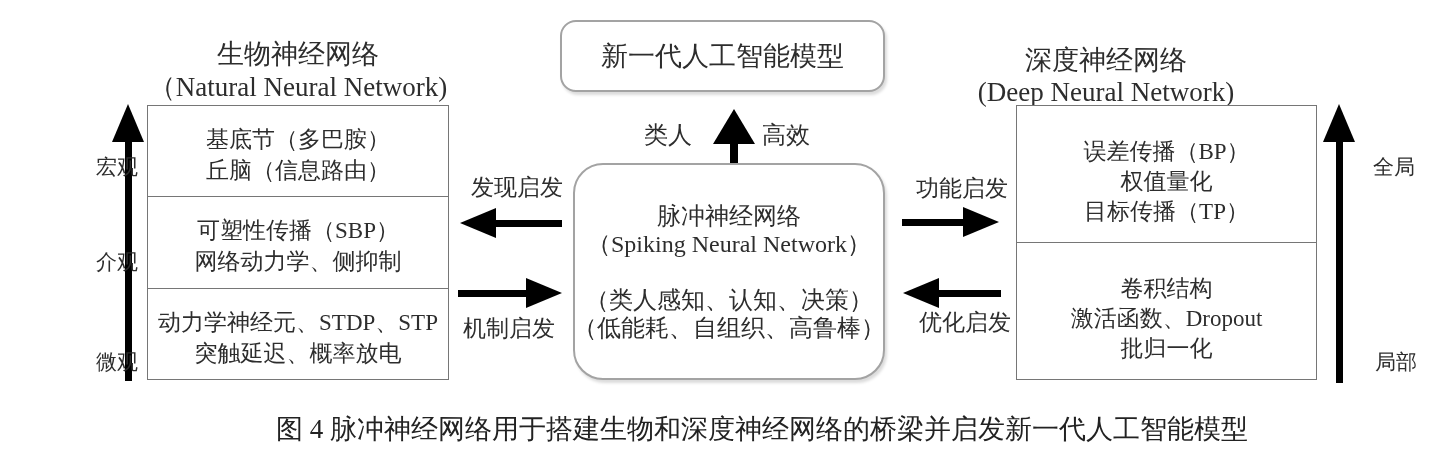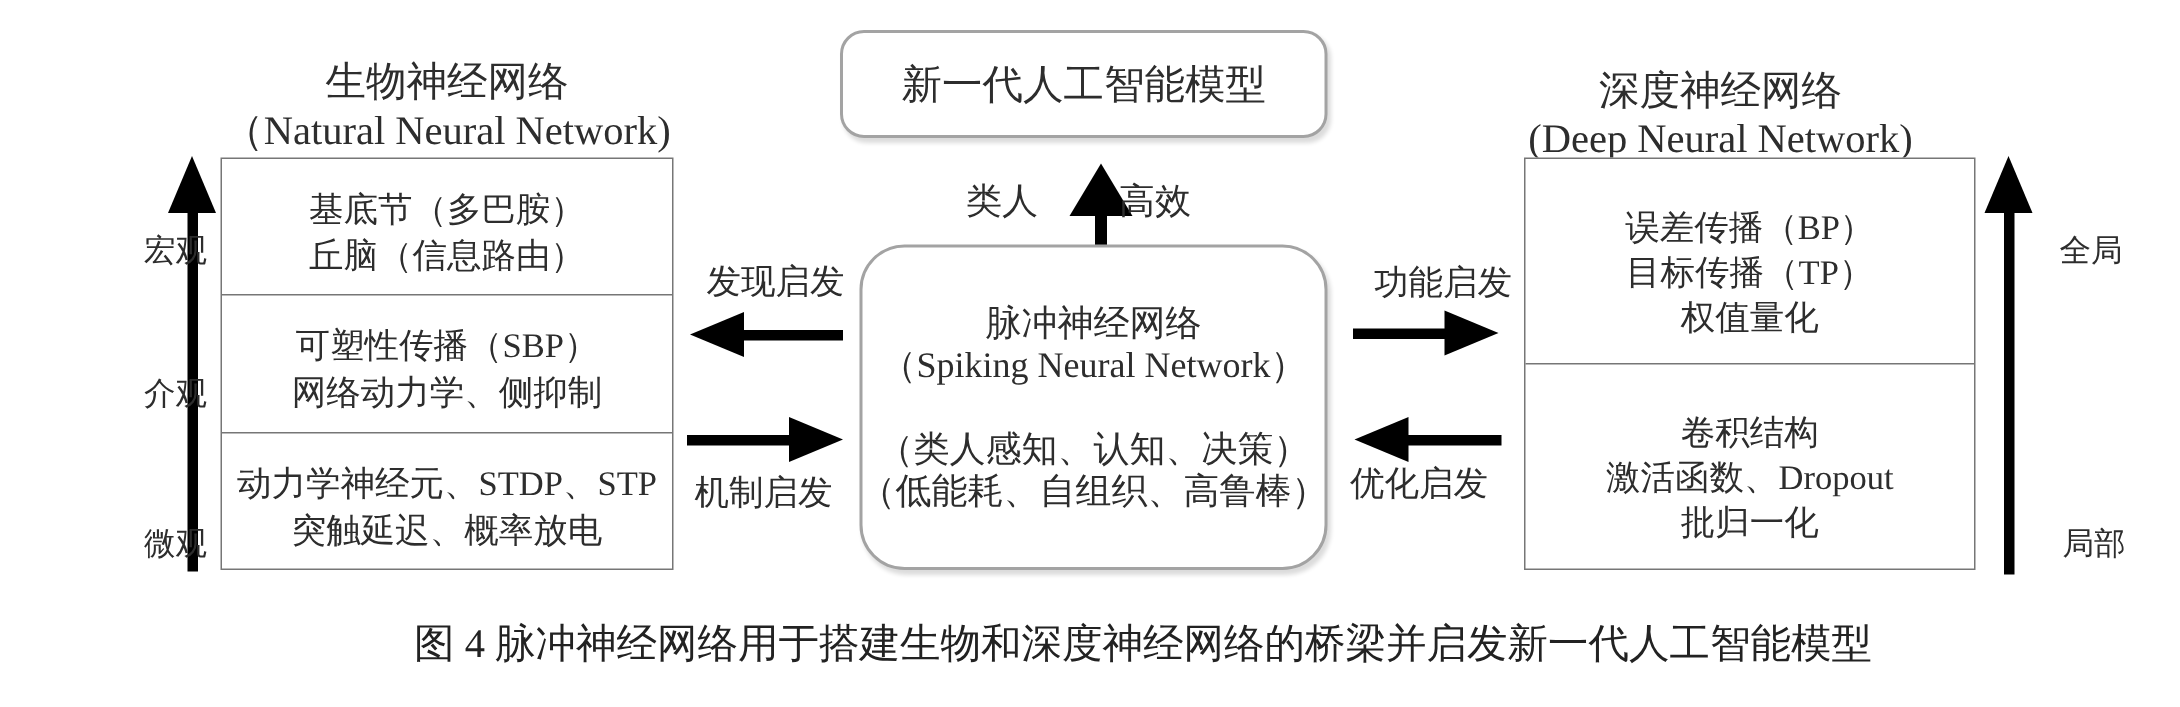--- a/index.html
+++ b/index.html
@@ -78,21 +78,21 @@
 
   <div class="abs roundbox" id="top-round" style="left:560px;top:20px;width:325px;height:72px;">
     <div class="nowrap">新一代人工智能模型</div>
   </div>
 
   <div>
     <div class="tri tri-up-sm" style="left:713px;top:109px;"></div>
     <div class="shaft" style="left:730px;top:141px;width:8px;height:23px;"></div>
   </div>
   <div class="abs bridge-label" style="left:628px;top:121px;width:80px;text-align:center;">类人</div>
-  <div class="abs bridge-label" style="left:746px;top:121px;width:80px;text-align:left;">高效</div>
+  <div class="abs bridge-label" style="left:746px;top:121px;width:80px;text-align:center;">高效</div>
 
   <div class="abs roundbox" id="main-round" style="left:573px;top:163px;width:312px;height:217px;">
     <div class="nowrap">脉冲神经网络</div>
     <div class="nowrap">（Spiking Neural Network）</div>
     <div class="spacer-line"></div>
     <div class="nowrap">（类人感知、认知、决策）</div>
     <div class="nowrap">（低能耗、自组织、高鲁棒）</div>
   </div>
 
   <div class="abs arrow-label" style="left:461px;top:174px;width:102px;">发现启发</div>
@@ -108,32 +108,32 @@
 
   <div class="abs arrow-label" style="left:453px;top:315px;width:102px;">机制启发</div>
   <div>
     <div class="shaft" style="left:902px;top:219px;width:63px;height:7px;"></div>
     <div class="tri tri-right" style="left:963px;top:207px;"></div>
   </div>
   <div>
     <div class="tri tri-left" style="left:903px;top:278px;"></div>
     <div class="shaft" style="left:937px;top:290px;width:64px;height:7px;"></div>
   </div>
-  <div class="abs arrow-label" style="left:890px;top:309px;width:102px;">优化启发</div>
+  <div class="abs arrow-label" style="left:909px;top:309px;width:102px;">优化启发</div>
 
-  <div class="abs panel-title" style="left:981px;top:44px;width:332px;line-height:32px;">
+  <div class="abs panel-title" style="left:940px;top:44px;width:332px;line-height:32px;">
     <div>深度神经网络</div>
     <div>(Deep Neural Network)</div>
   </div>
 
   <div class="abs stackbox right" style="left:1016px;top:105px;width:301px;height:275px;">
     <div class="sec">
       <div class="nowrap">误差传播（BP）</div>
+      <div class="nowrap">权值量化</div>
       <div class="nowrap">目标传播（TP）</div>
-      <div class="nowrap">权值量化</div>
     </div>
     <div class="sec">
       <div class="nowrap">卷积结构</div>
       <div class="nowrap">激活函数、Dropout</div>
       <div class="nowrap">批归一化</div>
     </div>
   </div>
 
   <div>
     <div class="tri tri-up" style="left:1323px;top:104px;"></div>

